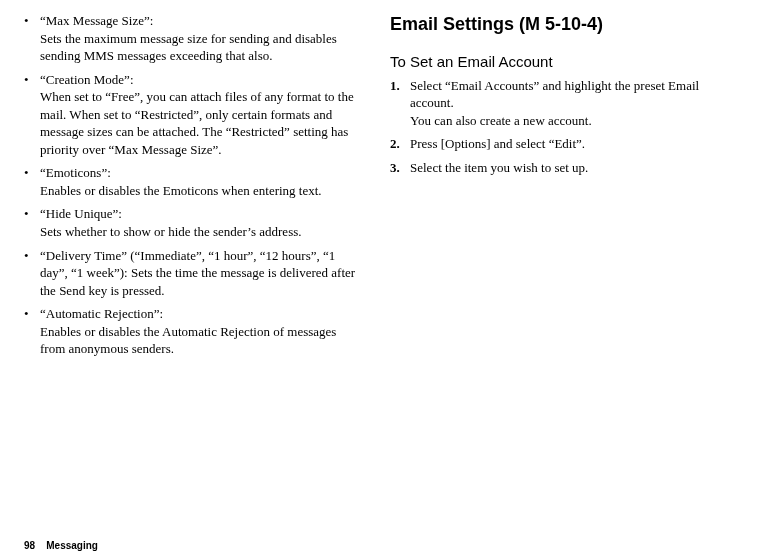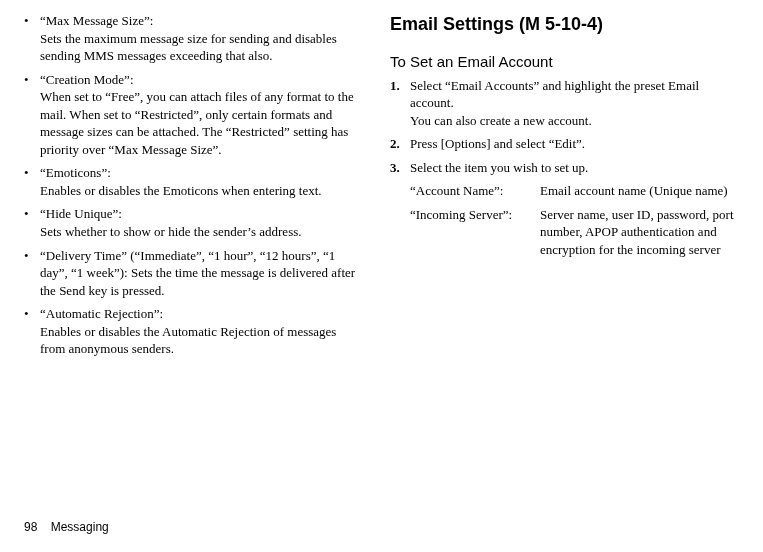--- a/index.html
+++ b/index.html
@@ -92,25 +92,25 @@
       margin-bottom: 6px;
     }
     .def-term {
       flex: 0 0 130px;
     }
     .def-def {
       flex: 1;
     }
     .footer {
       position: absolute;
-      bottom: 17px;
+      bottom: 0;
       left: 24px;
       font-family: Arial, Helvetica, sans-serif;
-      font-weight: normal;
-      font-size: 12px;
+      font-weight: bold;
+      font-size: 10px;
     }
   </style>
 </head>
 <body>
 
 <div class="columns">
   <div class="col col-left">
     <ul class="bullet-list">
 
     <li class="bullet-item">
@@ -153,29 +153,18 @@
         </li>
         <li class="num-item">
           <span class="num-marker">2.</span>
           <span class="num-body"><span>Press [Options] and select “Edit”.</span></span>
         </li>
         <li class="num-item">
           <span class="num-marker">3.</span>
           <span class="num-body"><span>Select the item you wish to set up.</span></span>
         </li>
       </ol>
-    <div class="def-table">
-
-    <div class="def-row">
-          <div class="def-term">“Account Name”:</div>
-          <div class="def-def">Email account name (Unique name)</div>
-        </div>
-        <div class="def-row">
-          <div class="def-term">“Incoming Server”:</div>
-          <div class="def-def">Server name, user ID, password, port number, APOP authentication and encryption for the incoming server</div>
-        </div>
-      </div>
   </div>
 </div>
 
 <div class="footer">
   <span>98</span>&nbsp;&nbsp;&nbsp;&nbsp;<span>Messaging</span>
 </div>
 
 </body></html>

